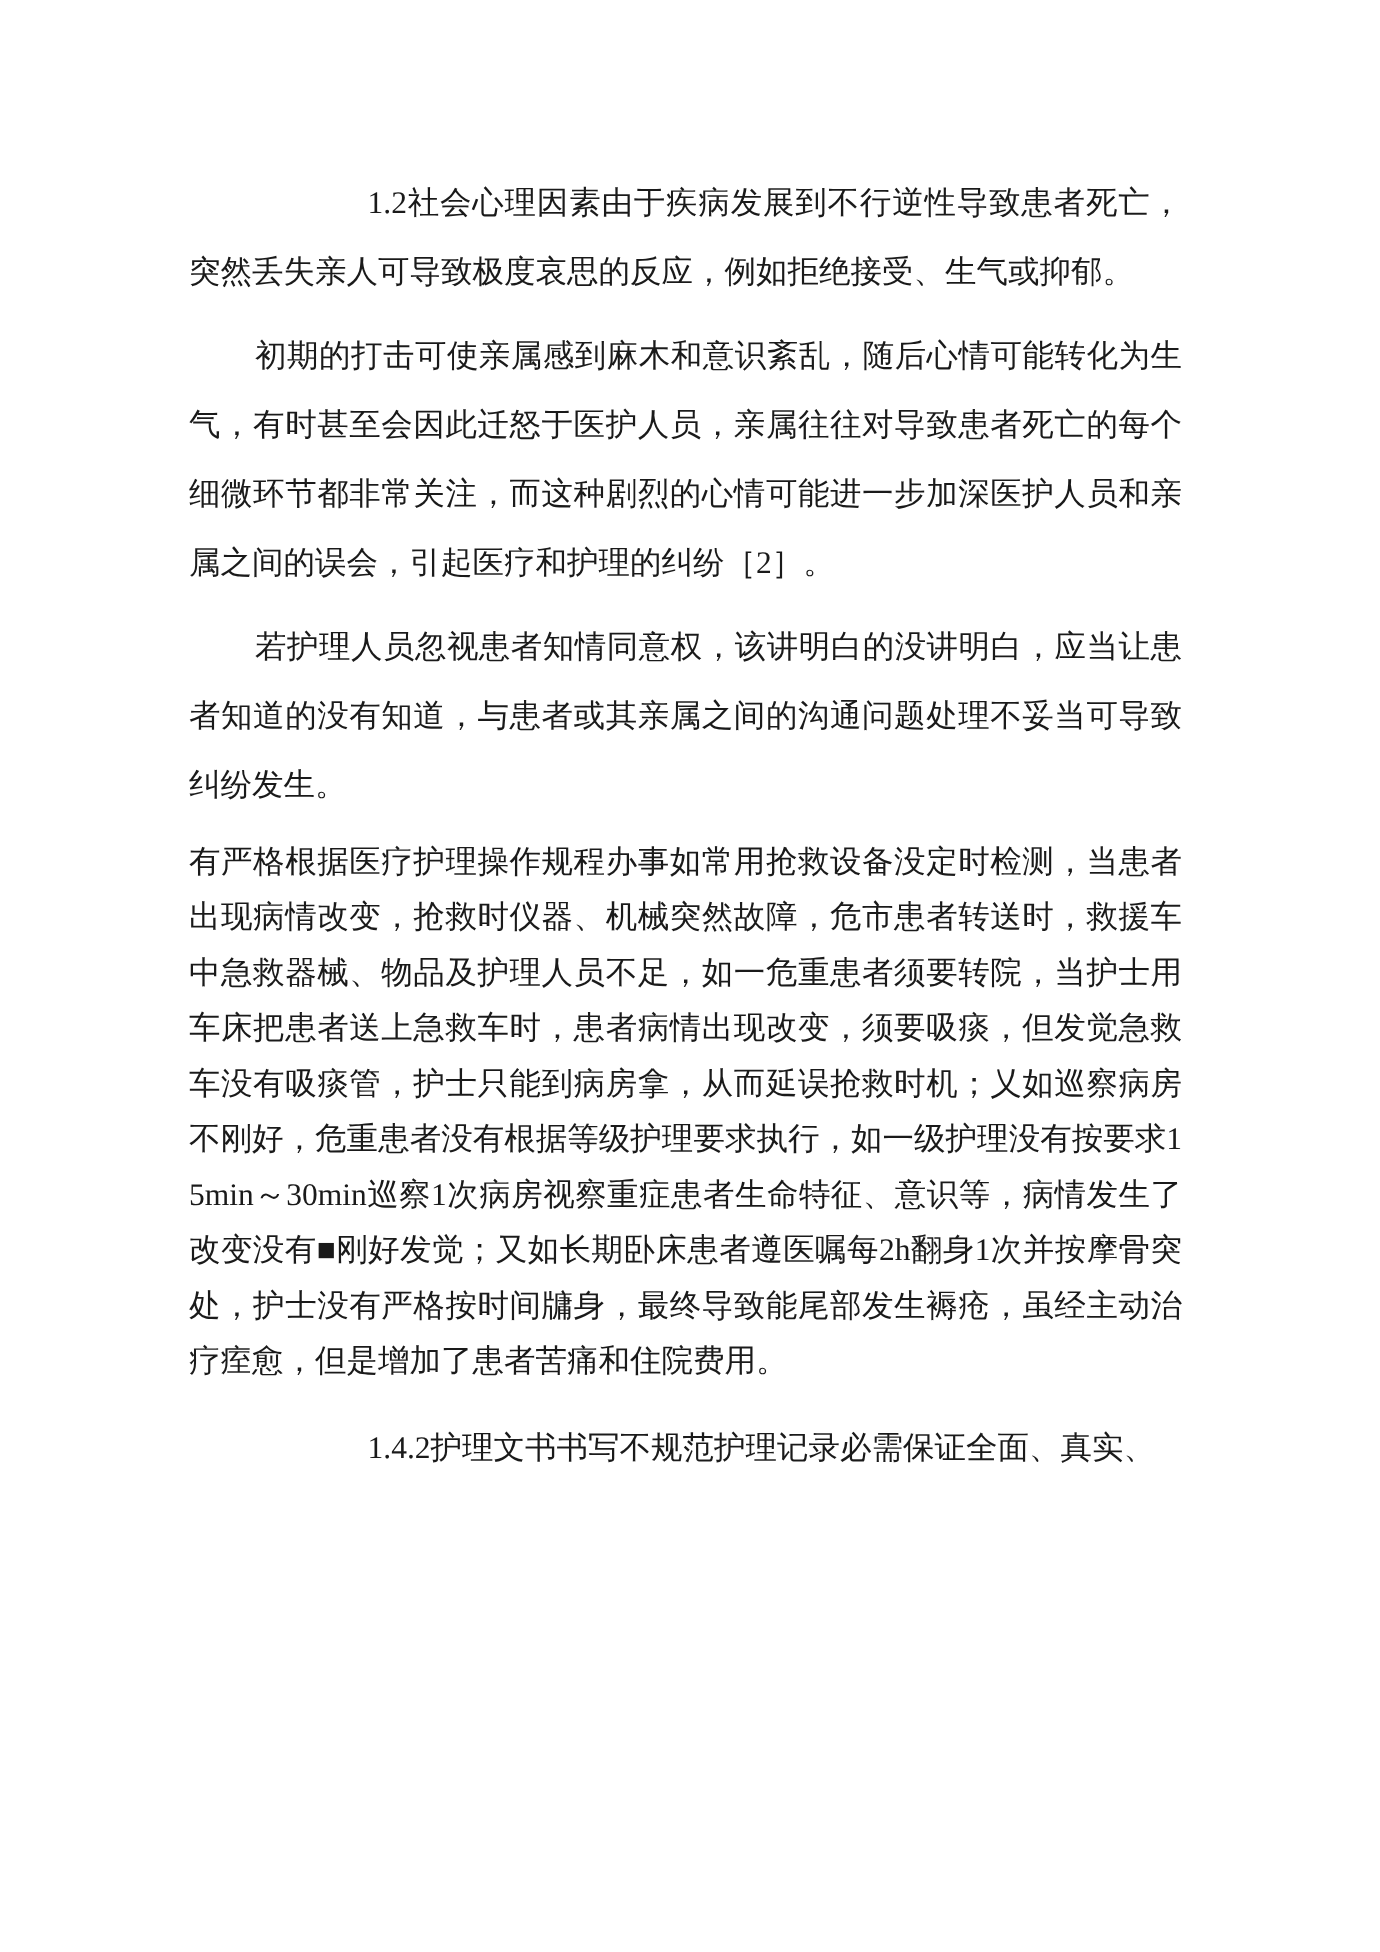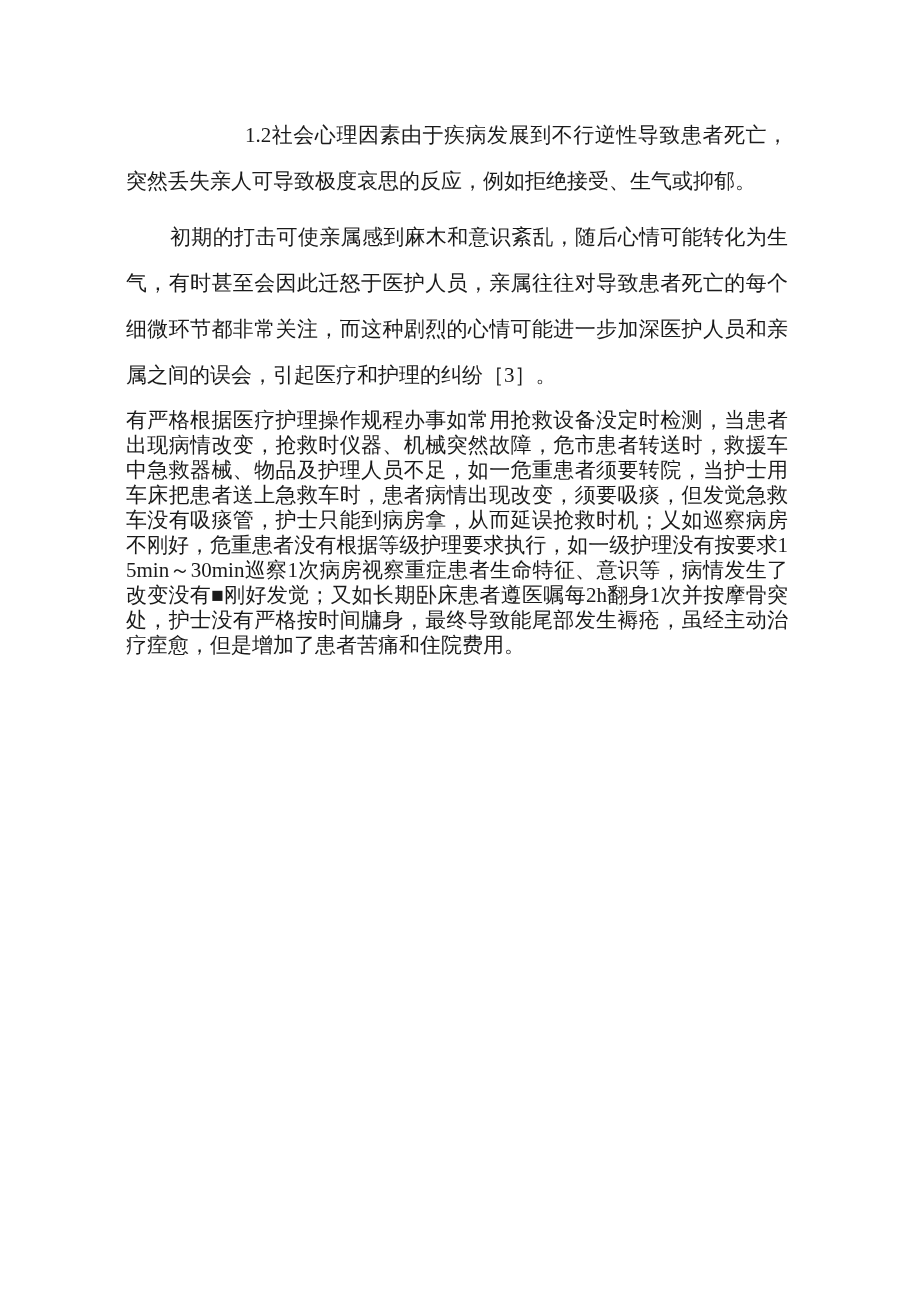--- a/index.html
+++ b/index.html
@@ -27,34 +27,36 @@
     font-size: 21px;
     text-align: justify;
     text-justify: inter-ideograph;
     word-break: break-all;
   }
   p.loose {
     line-height: 46px;
     margin-bottom: 10px;
   }
   p.dense {
-    line-height: 25px;
+    line-height: 37px;
     margin-top: 2px;
     margin-bottom: 16px;
   }
   .indent-deep   { text-indent: 119px; }
   .indent-normal { text-indent: 44px;  }
   .indent-none   { text-indent: 0;     }
 </style>
 </head>
 <body>
 
 <div class="page">
   <p class="loose indent-deep">1.2社会心理因素由于疾病发展到不行逆性导致患者死亡，突然丢失亲人可导致极度哀思的反应，例如拒绝接受、生气或抑郁。</p>
 
-  <p class="loose indent-normal">初期的打击可使亲属感到麻木和意识紊乱，随后心情可能转化为生气，有时甚至会因此迁怒于医护人员，亲属往往对导致患者死亡的每个细微环节都非常关注，而这种剧烈的心情可能进一步加深医护人员和亲属之间的误会，引起医疗和护理的纠纷［3］。</p>
+  <p class="loose indent-normal">初期的打击可使亲属感到麻木和意识紊乱，随后心情可能转化为生气，有时甚至会因此迁怒于医护人员，亲属往往对导致患者死亡的每个细微环节都非常关注，而这种剧烈的心情可能进一步加深医护人员和亲属之间的误会，引起医疗和护理的纠纷［2］。</p>
 
 
+  <p class="loose indent-normal">若护理人员忽视患者知情同意权，该讲明白的没讲明白，应当让患者知道的没有知道，与患者或其亲属之间的沟通问题处理不妥当可导致纠纷发生。</p>
 
 
   <p class="dense indent-none">有严格根据医疗护理操作规程办事如常用抢救设备没定时检测，当患者出现病情改变，抢救时仪器、机械突然故障，危市患者转送时，救援车中急救器械、物品及护理人员不足，如一危重患者须要转院，当护士用车床把患者送上急救车时，患者病情出现改变，须要吸痰，但发觉急救车没有吸痰管，护士只能到病房拿，从而延误抢救时机；乂如巡察病房不刚好，危重患者没有根据等级护理要求执行，如一级护理没有按要求15min～30min巡察1次病房视察重症患者生命特征、意识等，病情发生了改变没有■刚好发觉；又如长期卧床患者遵医嘱每2h翻身1次并按摩骨突处，护士没有严格按时间牗身，最终导致能尾部发生褥疮，虽经主动治疗痓愈，但是增加了患者苦痛和住院费用。</p>
 
+  <p class="loose indent-deep">1.4.2护理文书书写不规范护理记录必需保证全面、真实、</p>
 </div>
 
 </body></html>

